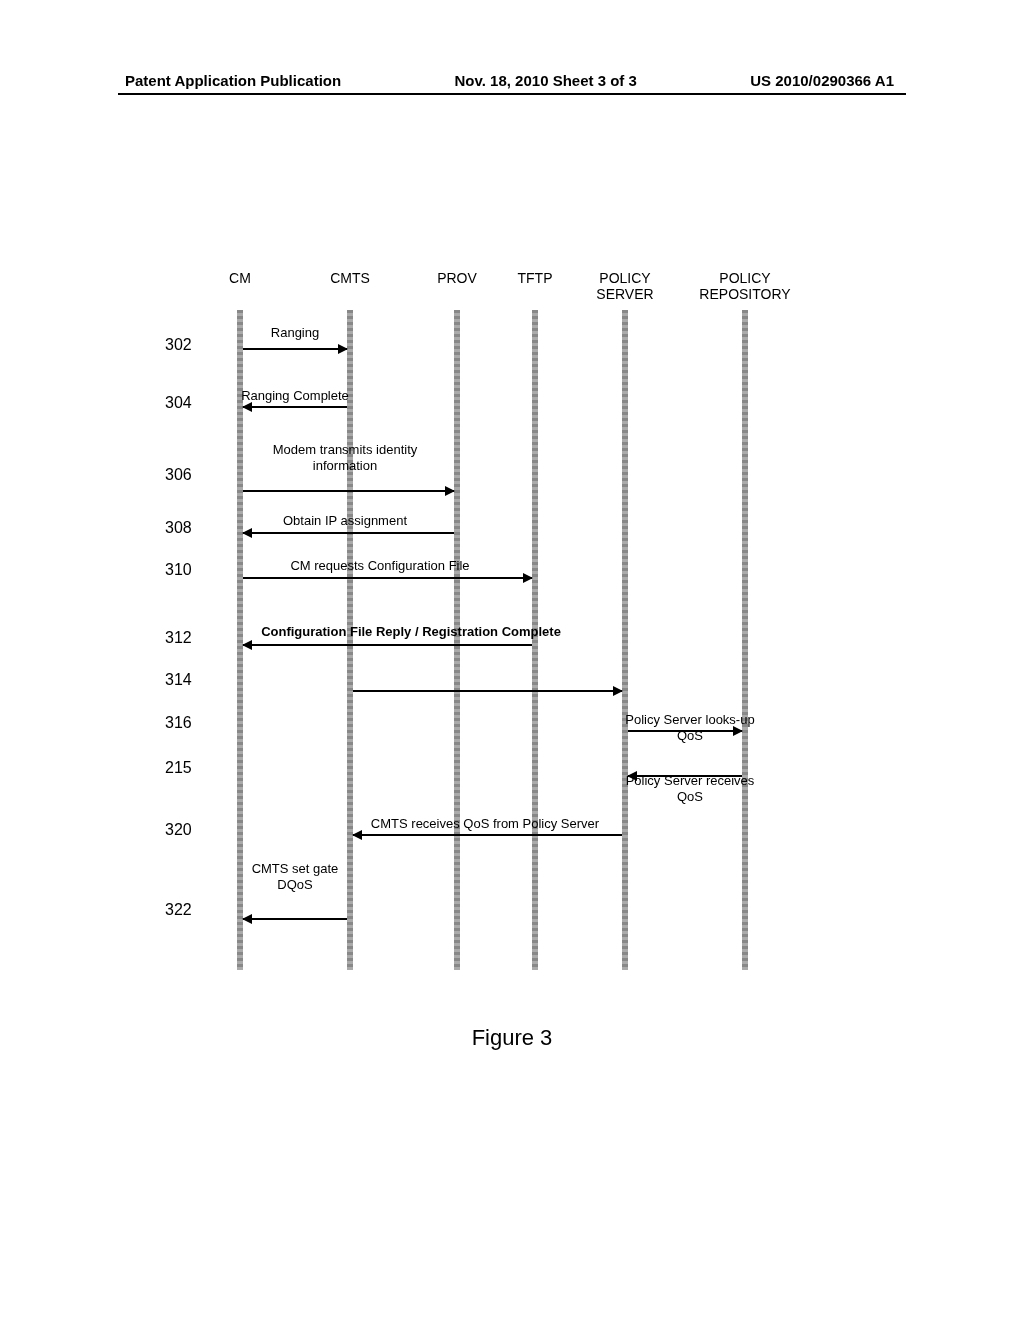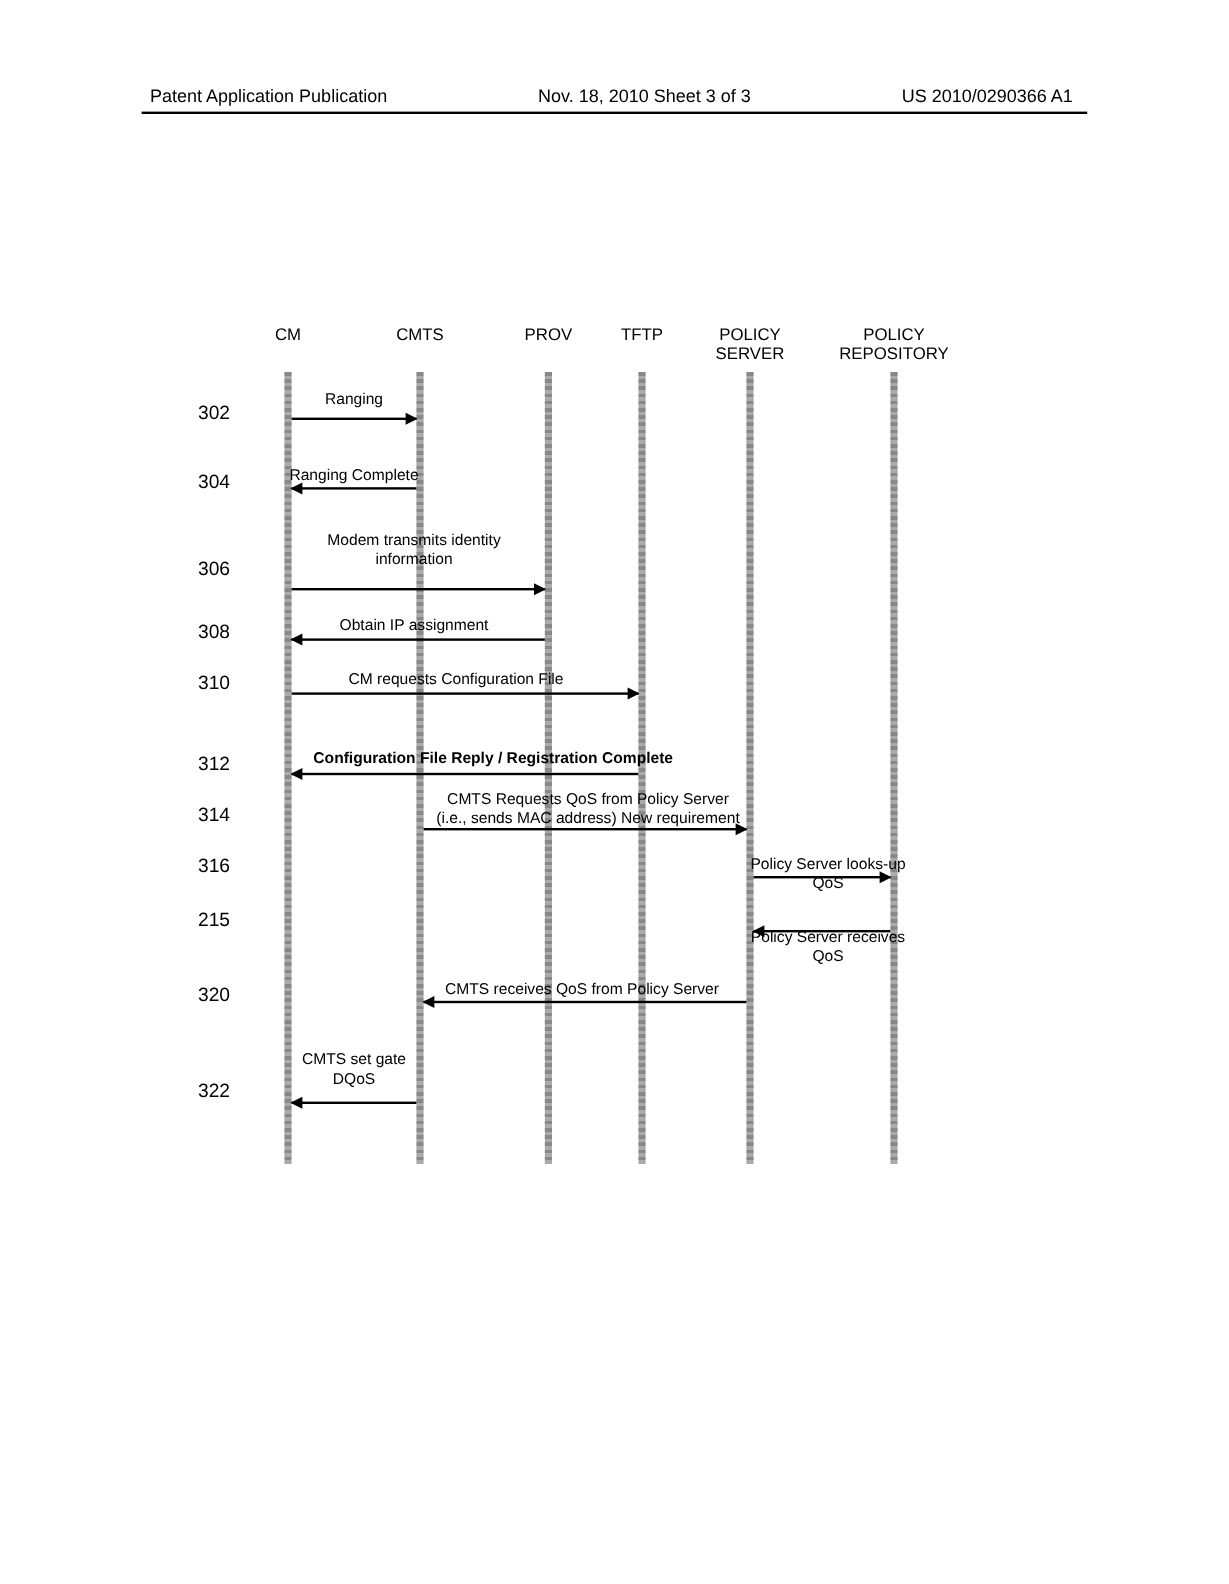--- a/index.html
+++ b/index.html
@@ -15,21 +15,21 @@
       position: relative;
       box-sizing: border-box;
     }
     .header {
       position: absolute;
       top: 72px;
       left: 125px;
       right: 130px;
       display: flex;
       justify-content: space-between;
-      font-weight: normal;
+      font-weight: bold;
       font-size: 15px;
     }
     .header .left { }
     .header .center { }
     .header .right { }
     .hrline {
       position: absolute;
       top: 93px;
       left: 118px;
       right: 118px;
@@ -158,35 +158,34 @@
 
     <div class="step-num" style="top:300px;">310</div>
     <div class="msg-label" style="top:288px; left:215px;">CM requests Configuration File</div>
     <div class="arrow right" style="top:307px; left:78px; width:289px;"></div>
 
     <div class="step-num" style="top:368px;">312</div>
     <div class="msg-label" style="top:354px; left:246px;font-weight:bold;">Configuration File Reply / Registration Complete</div>
     <div class="arrow left" style="top:374px; left:78px; width:289px;"></div>
 
     <div class="step-num" style="top:410px;">314</div>
-    <div class="msg-label" style="top:388px; left:325px;">CMTS Requests QoS from Policy Server
-(i.e., sends MAC address) New requirement</div>
     <div class="arrow right" style="top:420px; left:188px; width:269px;"></div>
 
     <div class="step-num" style="top:453px;">316</div>
     <div class="msg-label" style="top:442px; left:525px;">Policy Server looks-up QoS</div>
     <div class="arrow right" style="top:460px; left:463px; width:114px;"></div>
 
     <div class="step-num" style="top:498px;">215</div>
     <div class="msg-label" style="top:503px; left:525px;">Policy Server receives QoS</div>
     <div class="arrow left" style="top:505px; left:463px; width:114px;"></div>
 
     <div class="step-num" style="top:560px;">320</div>
     <div class="msg-label" style="top:546px; left:320px;">CMTS receives QoS from Policy Server</div>
     <div class="arrow left" style="top:564px; left:188px; width:269px;"></div>
 
     <div class="step-num" style="top:640px;">322</div>
-    <div class="msg-label" style="top:605px; left:130px;">CMTS set gate
+    <div class="msg-label" style="top:591px; left:130px;">CMTS set gate
 DQoS</div>
     <div class="arrow left" style="top:648px; left:78px; width:104px;"></div>
   </div>
 
+  <div class="figure-caption">Figure 3</div>
 </div>
 
 </body></html>

